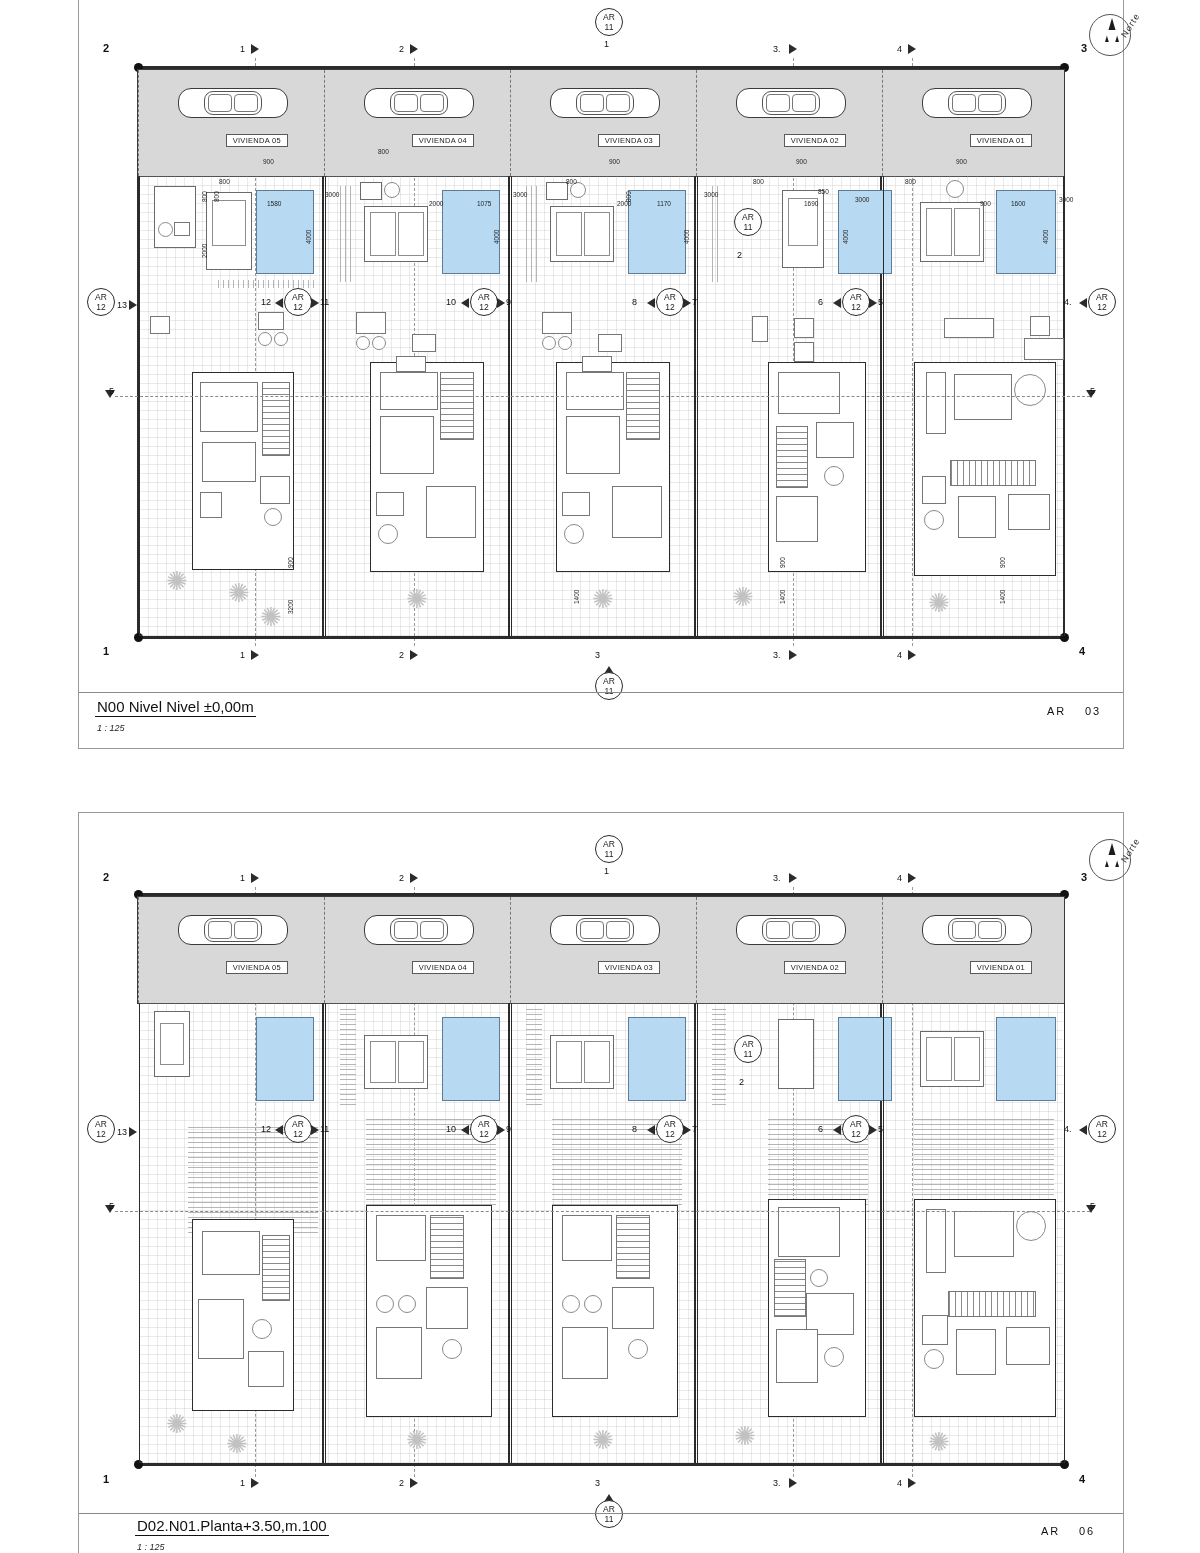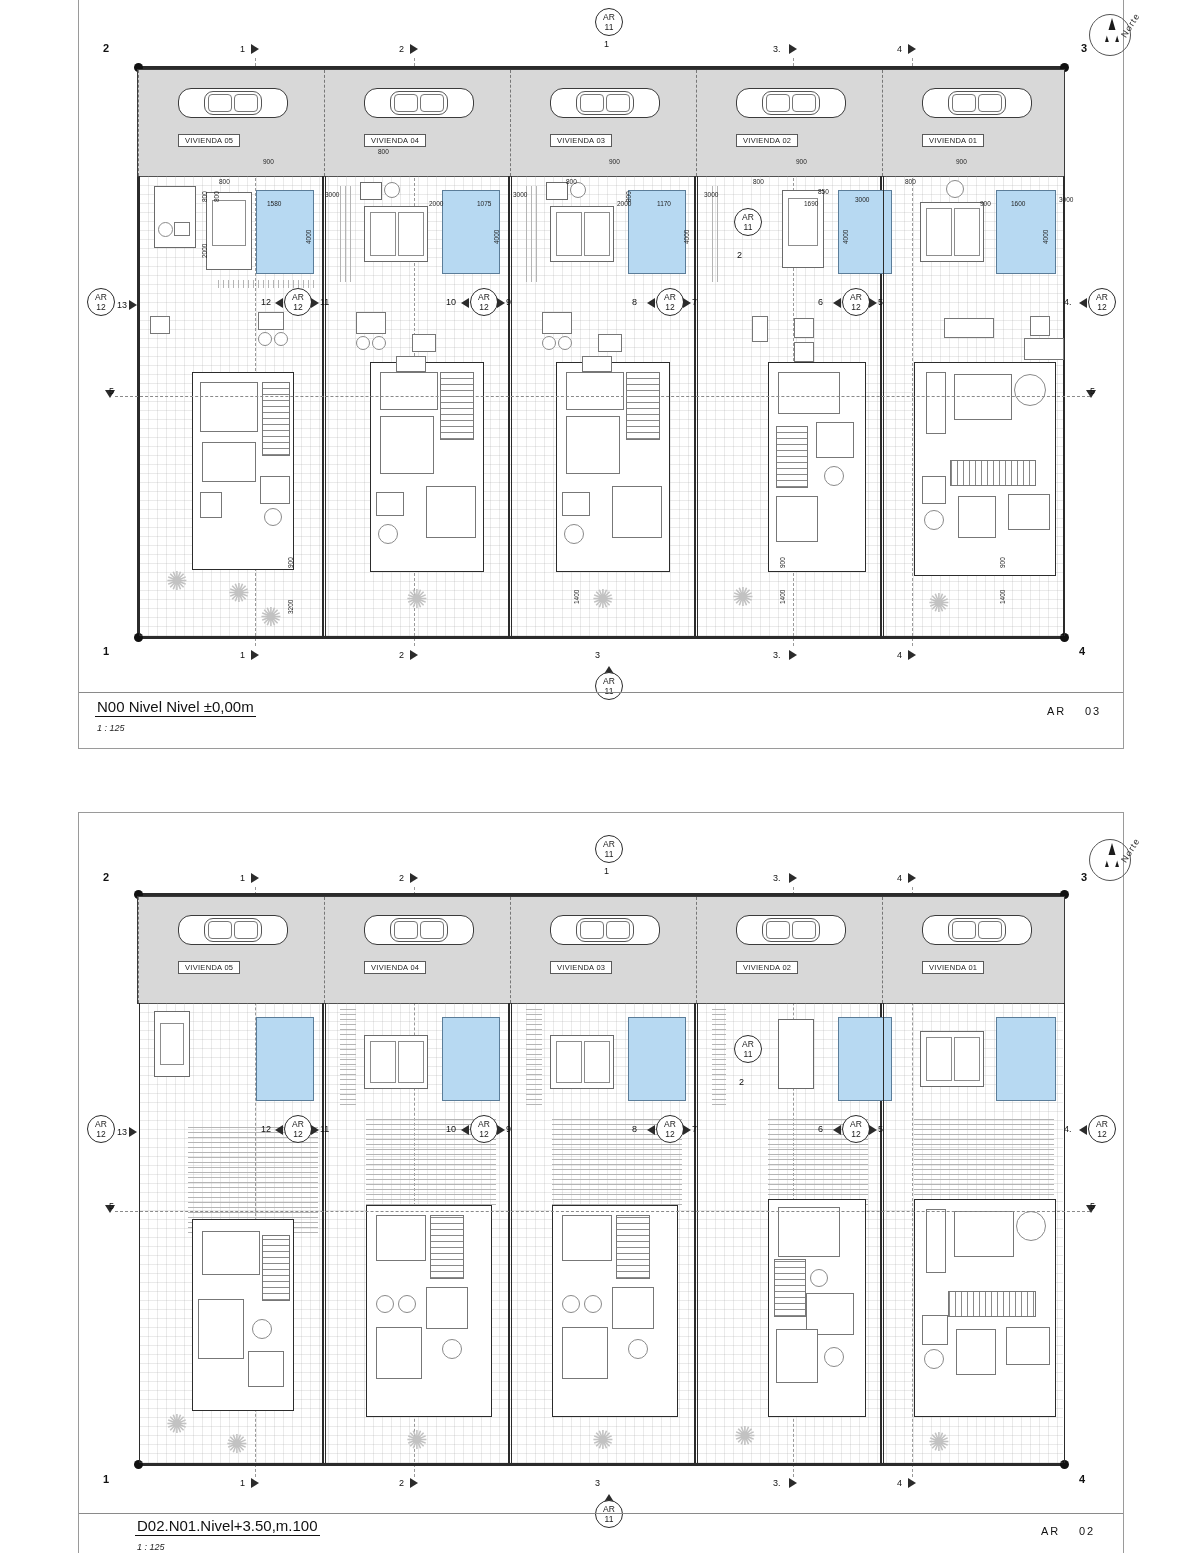--- a/index.html
+++ b/index.html
@@ -7,21 +7,21 @@
 
   .sheet{position:absolute;left:78px;width:1044px;border:1px solid #9a9a9a;background:#fff;}
   #sheet-0{top:0px;height:748px;border-top:none;}
   #sheet-1{top:812px;height:740px;}
 
   .plan-frame{position:absolute;left:0;right:0;top:0;bottom:0;}
 
   
   .garage-band{position:absolute;background:#d8d8d8;border:1px solid #3a3a3a;}
   .garage-cell{position:absolute;top:0;bottom:0;border-left:1px dashed #777;}
-  .veh-label{position:absolute;font-size:7.5px;letter-spacing:.3px;color:#222;text-align:left;white-space:nowrap;}
+  .veh-label{position:absolute;font-size:7.5px;letter-spacing:.3px;color:#222;text-align:right;white-space:nowrap;}
   .veh-label .ln{border:1px solid #5a5a5a;background:#fff;padding:1px 6px;display:inline-block;}
 
   
   .car{position:absolute;width:108px;height:40px;}
   .car .body{position:absolute;left:0;top:6px;width:108px;height:28px;border:1.4px solid #3b3b3b;border-radius:13px/13px;background:#fff;}
   .car .cab{position:absolute;left:26px;top:9px;width:56px;height:22px;border:1.2px solid #555;border-radius:9px;background:#fff;}
   .car .w1{position:absolute;left:30px;top:12px;width:22px;height:16px;border:1px solid #777;border-radius:4px;}
   .car .w2{position:absolute;left:56px;top:12px;width:22px;height:16px;border:1px solid #777;border-radius:4px;}
 
   
@@ -660,17 +660,17 @@
 
     <div class="tag-num" style="left:516px;top:665px">3</div>
     <div class="arrow-u" style="left:525px;top:681px"></div>
     <div class="bubble" style="left:516px;top:687px">
       <span>AR</span>
       <span>11</span>
     </div>
   </div>
 
   <div class="title-rule" style="left:0;top:700px;width:1044px"></div>
-  <div class="plan-title" style="left:56px;top:704px">D02.N01.Nivel+3.50,m.100</div>
+  <div class="plan-title" style="left:56px;top:704px">D02.N01.Planta+3.50,m.100</div>
   <div class="plan-scale" style="left:58px;top:729px">1 : 125</div>
   <div class="sheet-code" style="left:962px;top:712px">AR</div>
-  <div class="sheet-code" style="left:1000px;top:712px">02</div>
+  <div class="sheet-code" style="left:1000px;top:712px">06</div>
 </div>
 
 </body></html>

